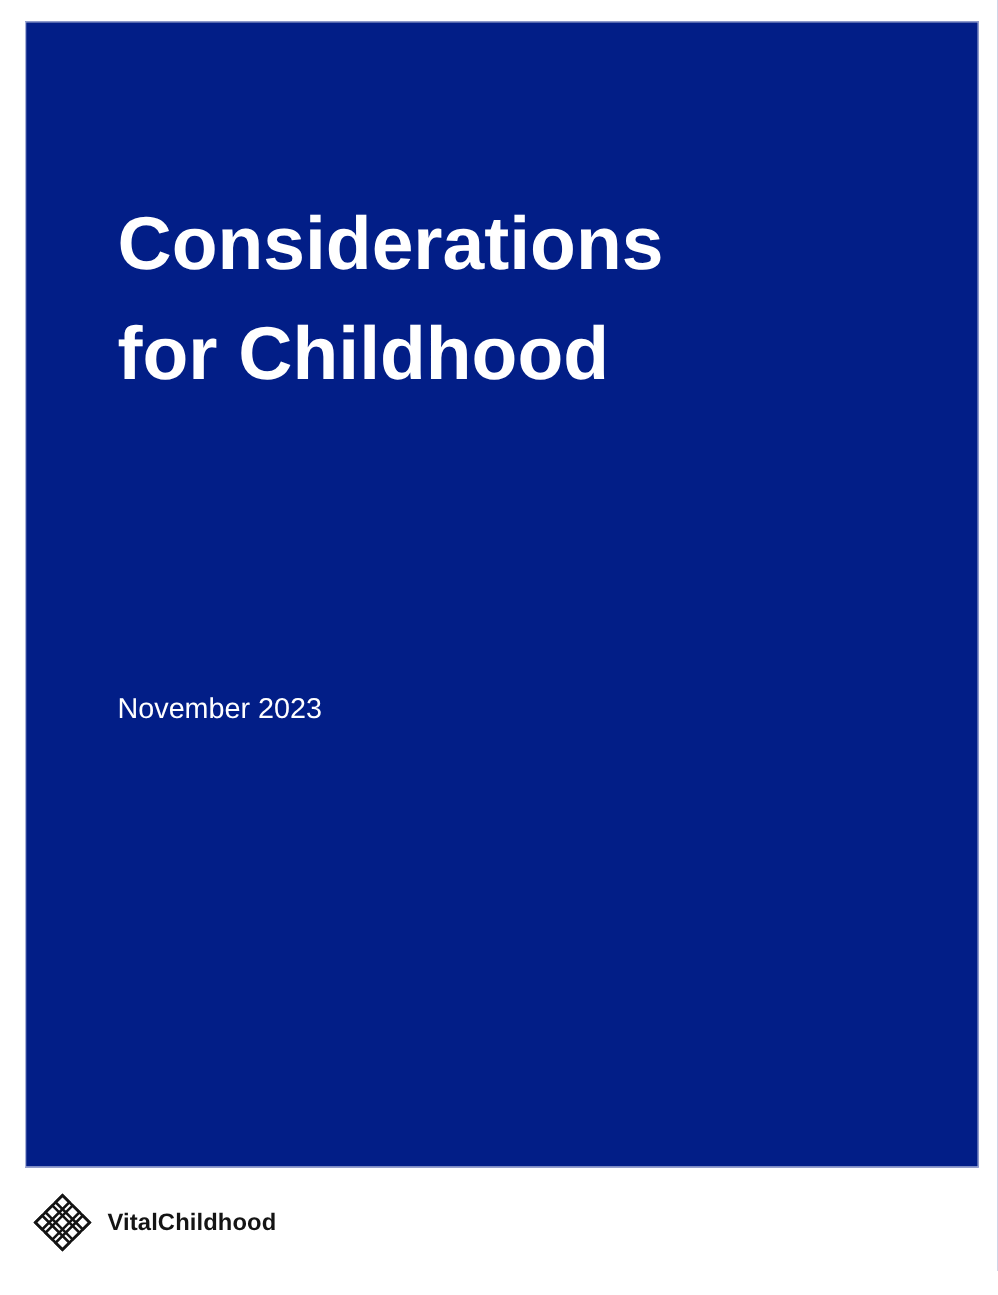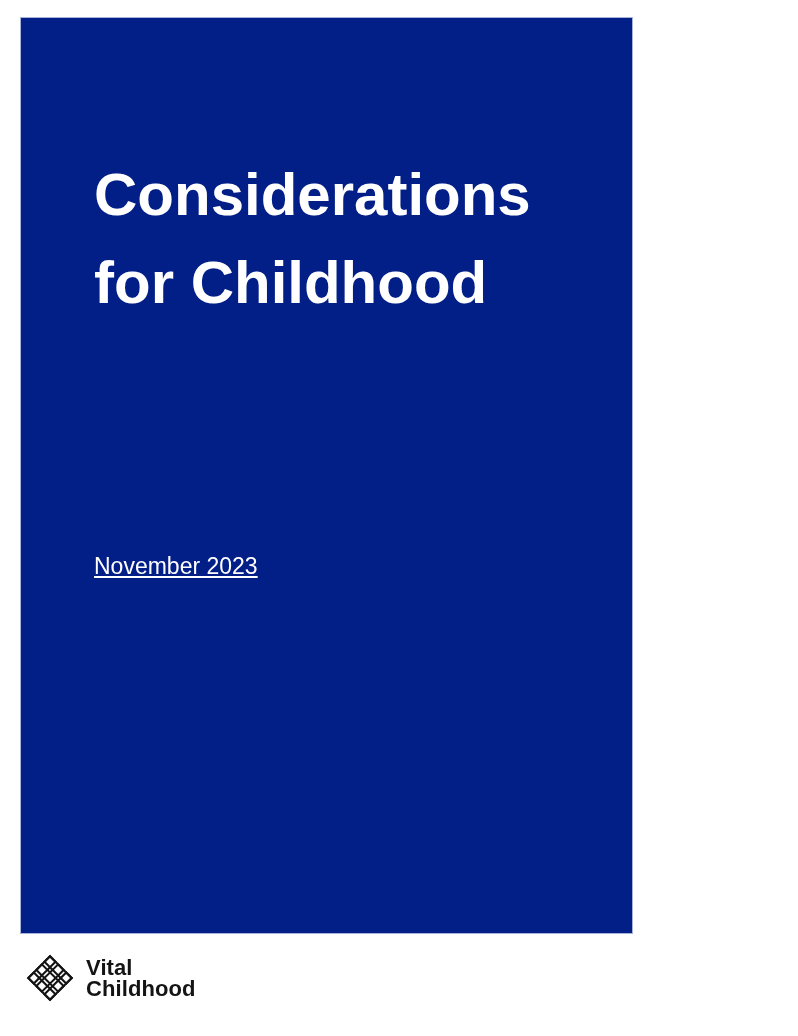--- a/index.html
+++ b/index.html
@@ -12,21 +12,21 @@
     position: relative;
     width: 798px;
     height: 1036px;
     background: #ffffff;
     overflow: hidden;
   }
   .panel {
     position: absolute;
     left: 20px;
     top: 17px;
-    width: 613px;
+    width: 763px;
     height: 917px;
     box-sizing: border-box;
     background: var(--panel-color, #021E87);
     border: 1px solid #a9b2d8;
   }
   .title {
     position: absolute;
     left: 73px;
     top: 133px;
     margin: 0;
@@ -42,21 +42,20 @@
   }
   .date {
     position: absolute;
     left: 73px;
     top: 534px;
     margin: 0;
     font-size: 23px;
     line-height: 28px;
     font-weight: 500;
     color: var(--title-color, #ffffff);
-    text-decoration: underline;
   }
   .footer-logo {
     position: absolute;
     left: 24px;
     top: 952px;
     height: 52px;
     display: flex;
     align-items: center;
     gap: 10px;
   }
@@ -65,24 +64,23 @@
     height: 52px;
     display: inline-flex;
     align-items: center;
     justify-content: center;
   }
   .logo-mark svg {
     display: block;
   }
   .logo-text {
     display: flex;
-    flex-direction: column;
     justify-content: flex-end;
     color: var(--logo-color, #141414);
-    font-size: 22px;
+    font-size: 19px;
     line-height: 21px;
     font-weight: 600;
     letter-spacing: 0.1px;
   }
 </style>
 </head>
 <body>
 
 <div class="page">
 

